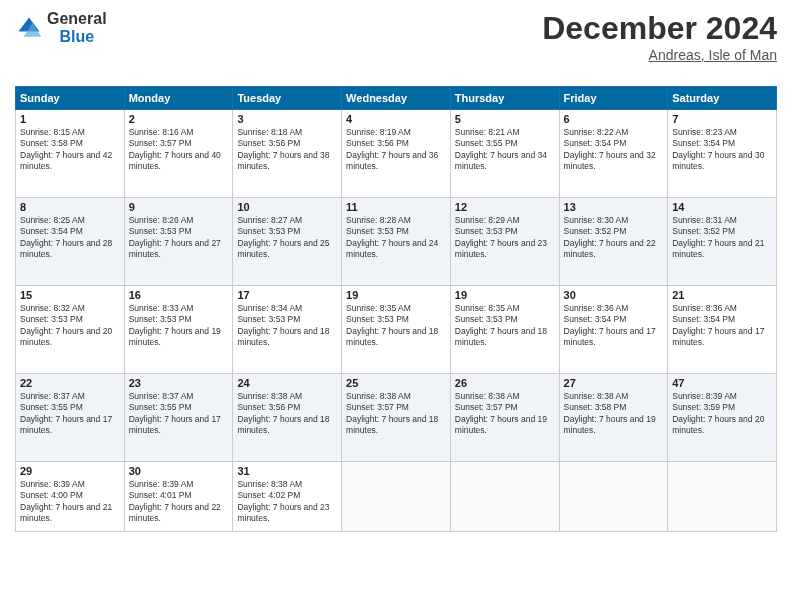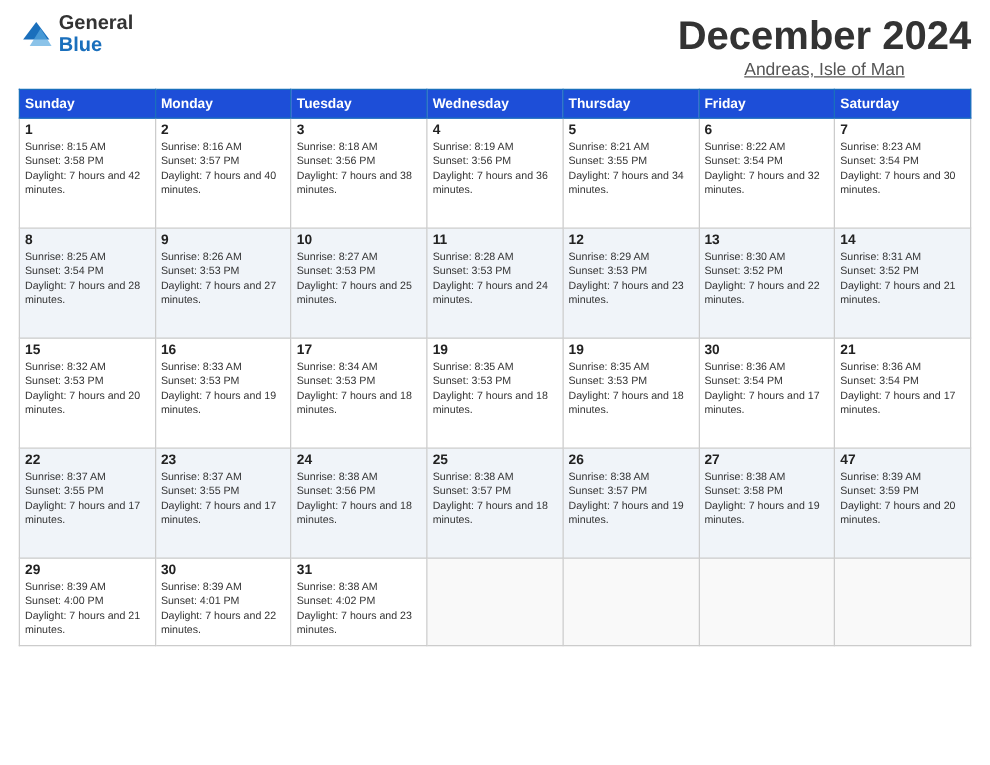--- a/index.html
+++ b/index.html
@@ -12,66 +12,67 @@
     }
     .page {
       width: 792px;
       height: 612px;
       padding: 10px 15px;
     }
     .header {
       display: flex;
       justify-content: space-between;
       align-items: flex-start;
-      margin-bottom: 8px;
+      margin-bottom: 23px;
     }
     .logo {
       display: flex;
       align-items: center;
       gap: 4px;
     }
     .logo-text {
       display: flex;
       flex-direction: column;
       line-height: 1.1;
     }
     .logo-general {
       font-size: 16px;
       font-weight: bold;
       color: #333;
     }
     .logo-blue {
       font-size: 16px;
       font-weight: bold;
       color: #1a6fbc;
+      text-align: center;
     }
     .logo-icon {
       width: 28px;
       height: 28px;
     }
     .title-block {
-      text-align: center;
+      text-align: right;
     }
     .month-title {
       font-size: 32px;
       font-weight: bold;
       color: #333;
     }
     .subtitle {
       font-size: 14px;
       color: #555;
       text-decoration: underline;
     }
     .calendar {
       width: 100%;
       border-collapse: collapse;
       font-size: 9.5px;
     }
     .calendar th {
-      background: #1d4ed8;
+      background: #0369a1;
       color: #fff;
       padding: 5px 4px;
       text-align: left;
       font-size: 11px;
       font-weight: bold;
       border: 1px solid #1a6fbc;
     }
     .calendar td {
       vertical-align: top;
       border: 1px solid #ccc;

